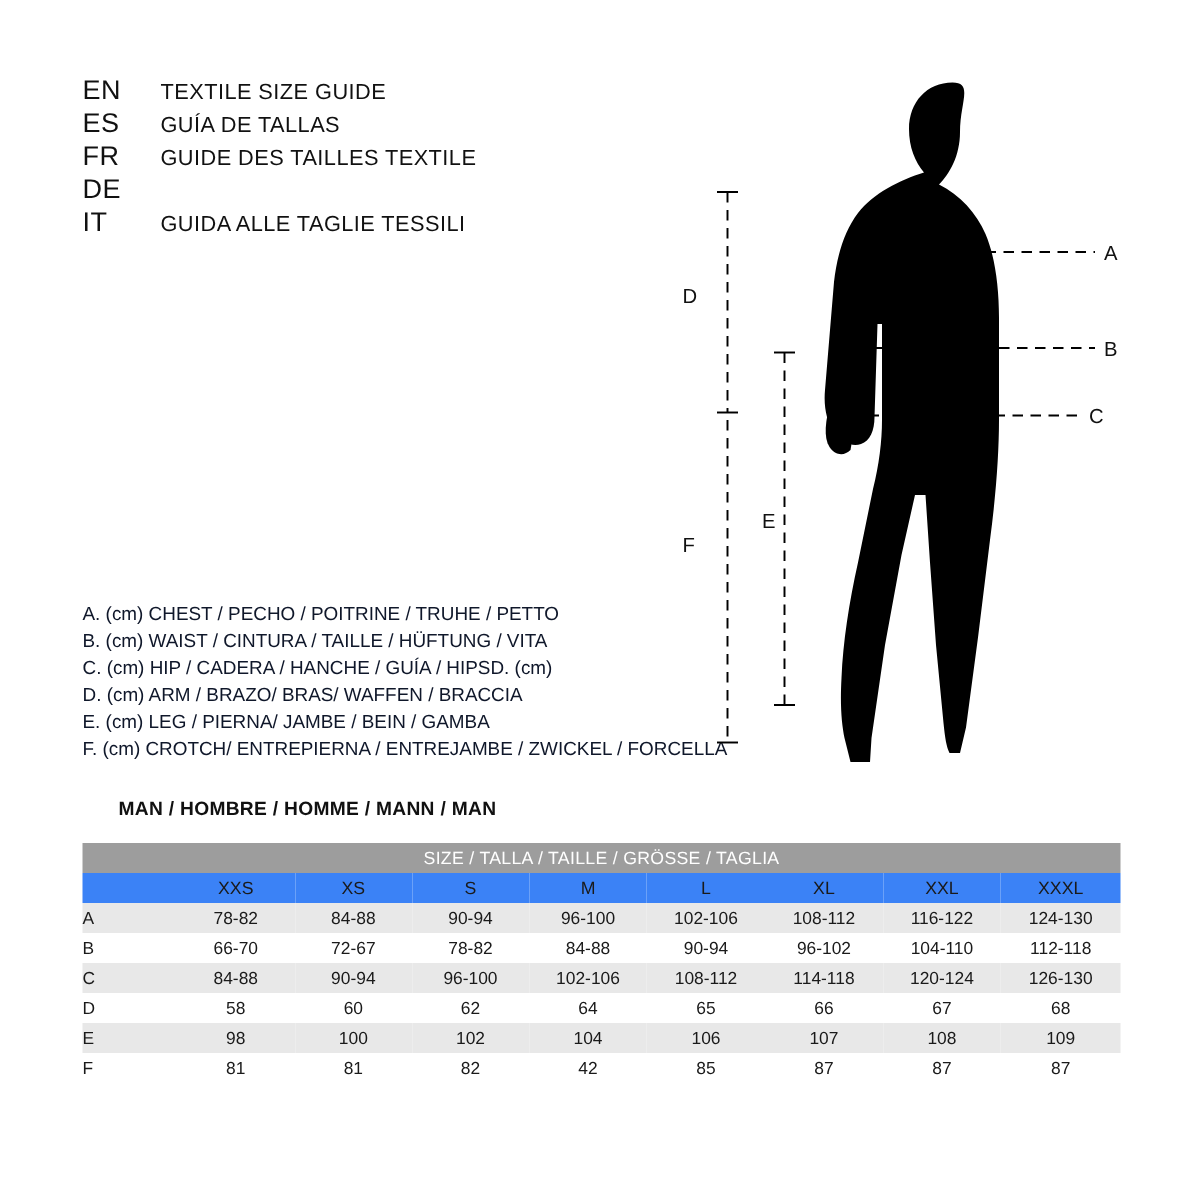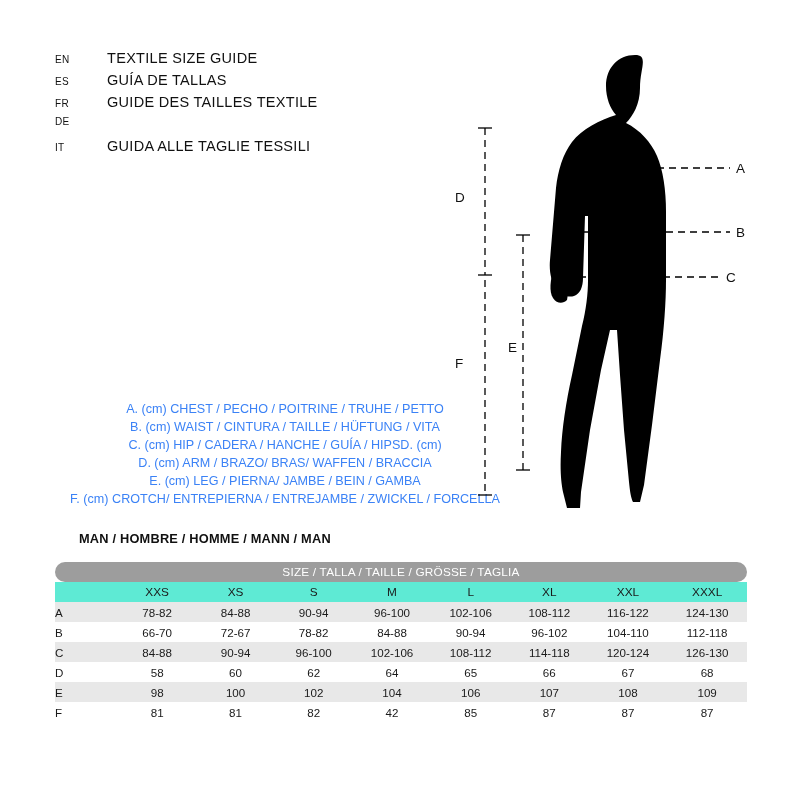--- a/index.html
+++ b/index.html
@@ -27,43 +27,42 @@
     top: 50px;
     width: 420px;
   }
   .title-row {
     display: flex;
     align-items: baseline;
     height: 22px;
   }
   .title-lang {
     width: 52px;
-    font-size: 10px;
+    font-size: 18px;
     letter-spacing: 0.3px;
     color: #111;
   }
   .title-text {
     font-size: 14.5px;
     letter-spacing: 0.3px;
     color: #111;
   }
 
   
   .legend {
     position: absolute;
     left: 55px;
     top: 400px;
     width: 460px;
   }
   .legend-line {
     font-size: 12.6px;
     line-height: 18px;
-    color: #3b82f6;
+    color: #0f172a;
     white-space: nowrap;
-    text-align: center;
   }
   .legend-gender {
     position: absolute;
     left: 55px;
     top: 531px;
     font-size: 12.8px;
     font-weight: bold;
     color: #111;
     letter-spacing: 0.2px;
     margin-left: 24px;
@@ -101,24 +100,23 @@
     font-weight: normal;
   }
   .hdr-row td {
     background: #9d9d9d;
     color: #ffffff;
     text-align: left;
     padding-left: 6px;
     height: 21px;
     font-size: 11.8px;
     letter-spacing: 0.2px;
-    border-radius: 10px;
   }
   .col-head-row td {
-    background: #5eead4;
+    background: #3b82f6;
     color: #1a1a1a;
     height: 21px;
     font-size: 11.8px;
   }
   .row-alt td {
     background: #e8e8e8;
   }
   .row-plain td {
     background: #ffffff;
   }

